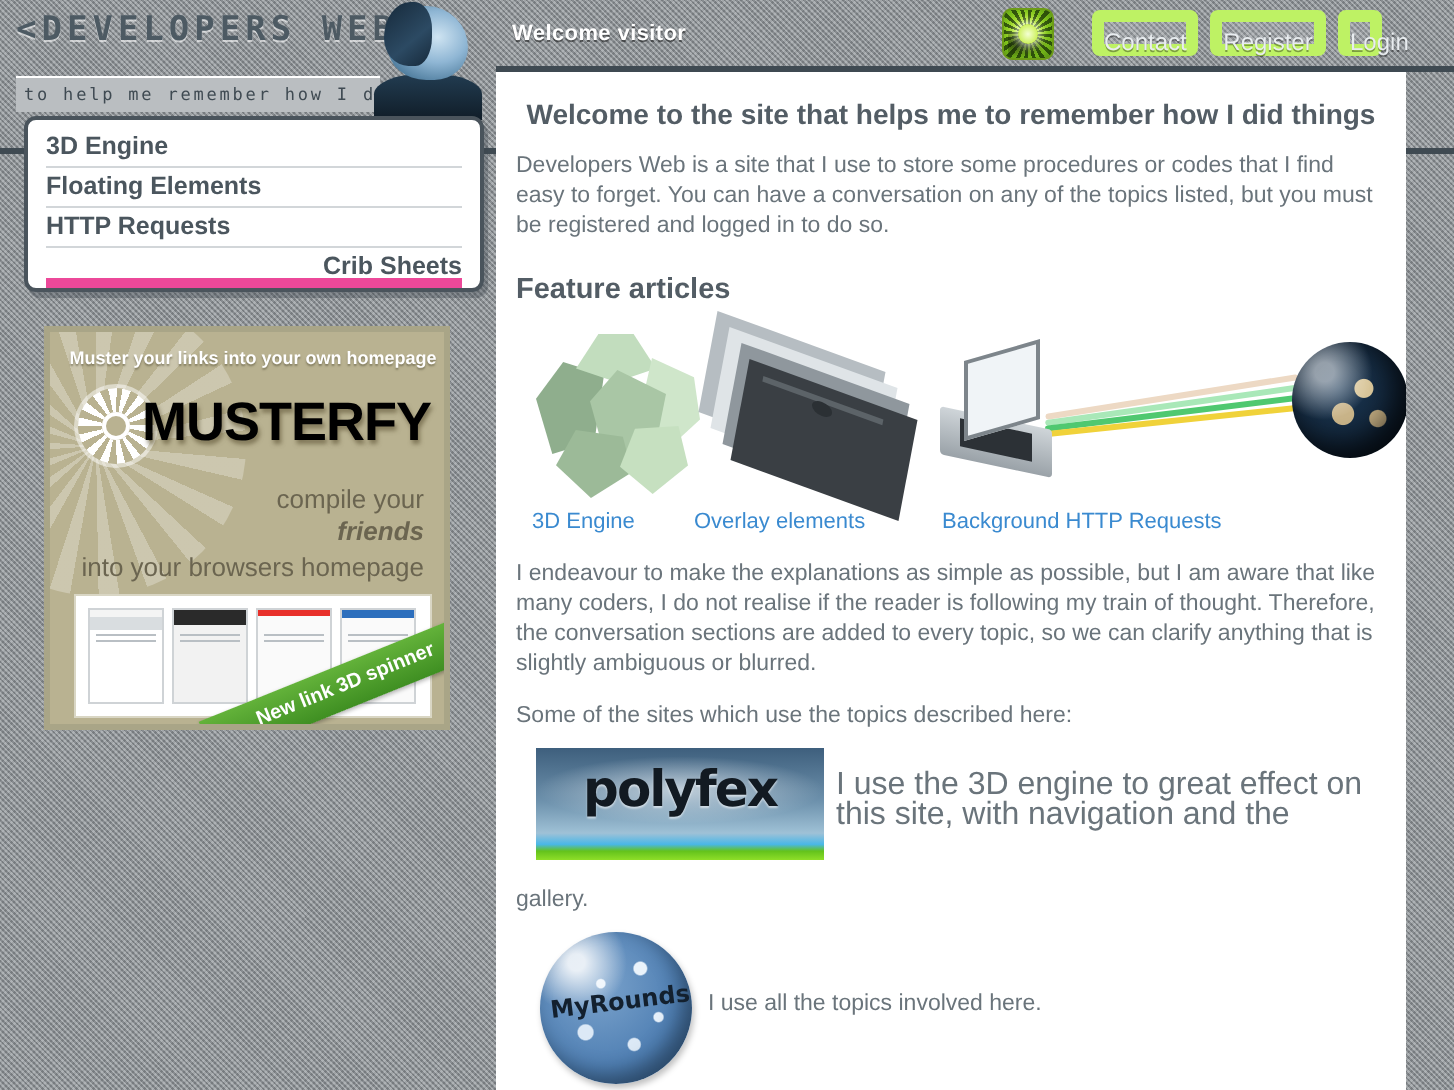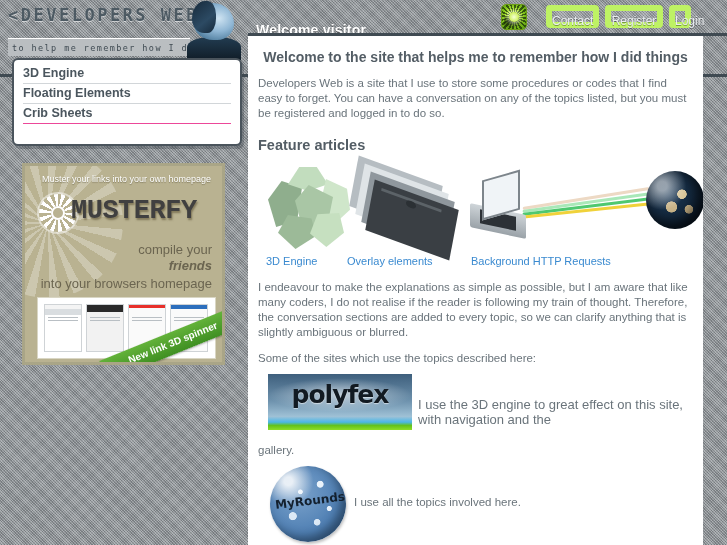--- a/index.html
+++ b/index.html
@@ -16,22 +16,22 @@
       repeating-linear-gradient(-45deg, rgba(255,255,255,.10) 0 1px, rgba(0,0,0,.06) 1px 2px);
     position: relative;
   }
 
   
   #topbar {
     position: absolute; left: 0; top: 0; width: 727px; height: 36px;
     overflow: hidden;
   }
   #welcome {
-    position: absolute; left: 256px; top: 22px;
-    font-size: 14px; font-weight: bold; color: #ffffff;
+    position: absolute; left: 256px; top: 11px;
+    font-size: 11px; font-weight: bold; color: #ffffff;
     letter-spacing: .2px;
     text-shadow: 0 1px 0 rgba(0,0,0,.45);
   }
   #brandicon {
     position: absolute; left: 501px; top: 4px; width: 26px; height: 26px;
     border-radius: 5px;
     background: radial-gradient(circle at 46% 46%, #eaffb0 0%, #b7e83a 34%, #7fc21b 60%, #4f8c10 100%);
     border: 1px solid #6d9c18;
     overflow: hidden;
   }
@@ -135,57 +135,57 @@
     padding: 4px 0 0 0;
   }
   .navitem {
     height: 20px; margin: 0 9px;
     border-bottom: 1px solid #d2d6d9;
     font-size: 12.5px; font-weight: bold;
     color: #4b565e;
     line-height: 19px;
     cursor: pointer;
   }
-  .navitem:last-child { border-bottom: 1px solid #ec4899; }
+  .navitem:last-child { border-bottom: 5px solid #ec4899; text-align: right; }
 
   
   #banner {
     position: absolute; left: 22px; top: 163px; width: 203px; height: 202px;
     background: #b9b291;
     border: 3px solid #a9a587;
     overflow: hidden;
   }
   #banner .spoke {
     position: absolute; left: -52px; top: -18px; width: 150px; height: 150px;
     border-radius: 50%;
     background: repeating-conic-gradient(from 0deg,
         rgba(255,255,255,.30) 0deg 8deg, rgba(255,255,255,0) 8deg 19deg);
     opacity: .9;
   }
   #banner .tagtop {
     position: absolute; left: 0; top: 8px; width: 203px; text-align: center;
-    font-size: 9px; font-weight: normal; color: #ffffff;
+    font-size: 9px; font-weight: bold; color: #ffffff;
     text-shadow: 0 1px 1px rgba(90,85,60,.6);
   }
   #banner .wheel {
     position: absolute; left: 14px; top: 28px; width: 38px; height: 38px;
     border-radius: 50%;
     background: repeating-conic-gradient(from 10deg,
         #ffffff 0deg 13deg, #b9b291 13deg 26deg);
     box-shadow: 0 0 0 2px rgba(255,255,255,.5);
   }
   #banner .wheel:after {
     content: ""; position: absolute; left: 12px; top: 12px;
     width: 14px; height: 14px; border-radius: 50%; background: #b9b291;
     box-shadow: inset 0 0 0 2px #ffffff;
   }
   #banner .brand {
     position: absolute; left: 46px; top: 30px;
-    font-family: Liberation Mono, monospace;
-    font-size: 27px; font-weight: bold; color: #404040;
+    font-family: Liberation Sans, sans-serif;
+    font-size: 27px; font-weight: bold; color: #000000;
     letter-spacing: -0.5px;
     text-shadow: 1px 2px 2px rgba(110,100,70,.75);
   }
   #banner .l1, #banner .l2, #banner .l3 {
     position: absolute; right: 10px;
     font-size: 13px; color: #6b6550;
     text-align: right; white-space: nowrap;
   }
   #banner .l1 { top: 76px; }
   #banner .l2 { top: 92px; font-style: italic; font-weight: bold; }
@@ -351,22 +351,22 @@
   }
   #polyfex .txt {
     position: absolute; left: 0; top: 6px; width: 144px; text-align: center;
     font-family: "DejaVu Sans", sans-serif;
     font-size: 25px; font-weight: bold; color: #121a22;
     letter-spacing: -1px;
     text-shadow: 0 1px 1px rgba(255,255,255,.55);
   }
   #polyfex-row { position: relative; margin-top: 8px; height: 58px; }
   #polyfex-text {
-    position: absolute; left: 160px; top: 23px; width: 288px;
-    font-size: 13px; color: #6a747b; line-height: 15px;
+    position: absolute; left: 160px; top: 11px; width: 288px;
+    font-size: 16px; color: #6a747b; line-height: 15px;
   }
   #gallery-line {
     margin: 14px 0 0 0; font-size: 11.5px; color: #6a747b;
   }
 
   
   #myrounds-row { position: relative; margin-top: 8px; height: 76px; }
   #myrounds {
     position: absolute; left: 12px; top: 0; width: 76px; height: 76px;
     border-radius: 50%;
@@ -418,20 +418,21 @@
     <div class="hair"></div>
   </div>
 </div>
 
 <div id="topedge"></div>
 <div id="hrule"></div>
 
 <div id="nav">
   <div class="navitem">3D Engine</div>
   <div class="navitem">Floating Elements</div>
+  <div class="navitem">HTTP Requests</div>
   <div class="navitem">Crib Sheets</div>
 </div>
 
 <div id="banner">
   <div class="spoke"></div>
   <div class="tagtop">Muster your links into your own homepage</div>
   <div class="wheel"></div>
   <div class="brand">MUSTERFY</div>
   <div class="l1">compile your</div>
   <div class="l2">friends</div>

